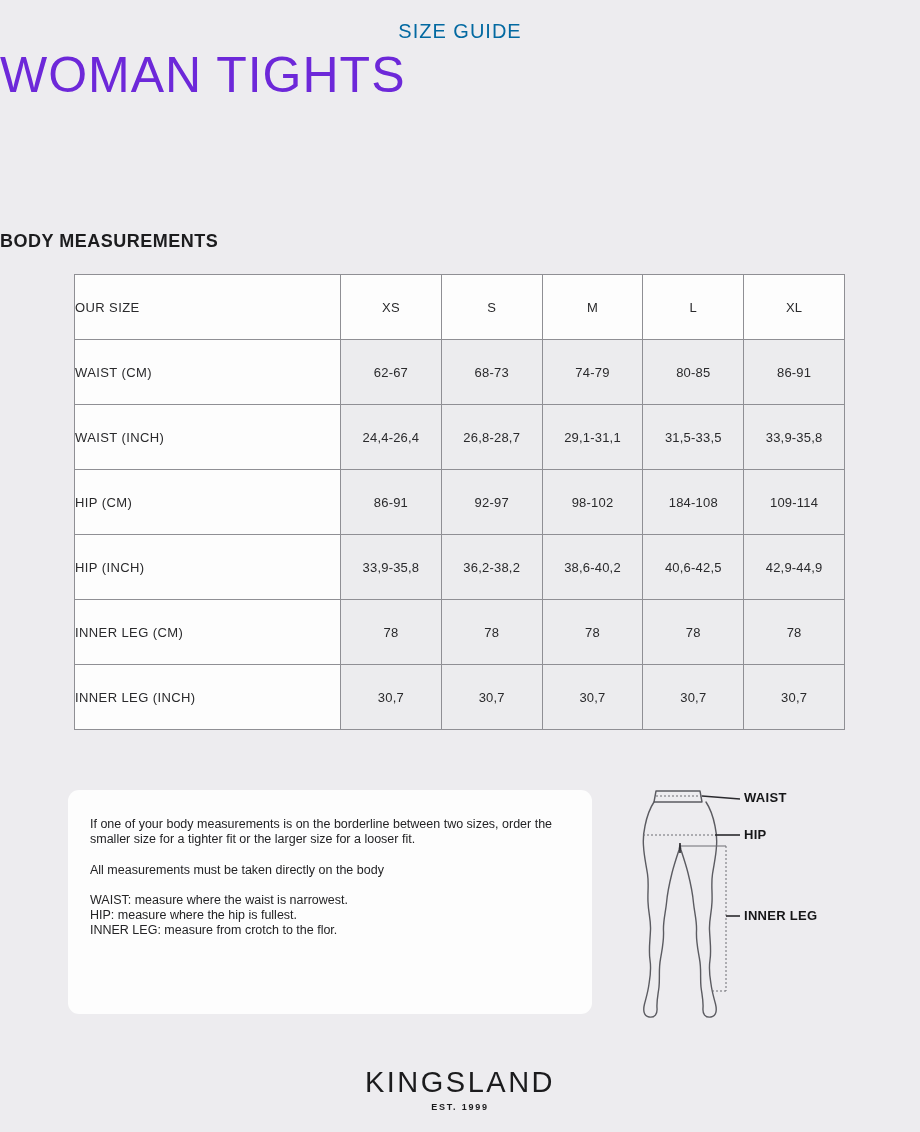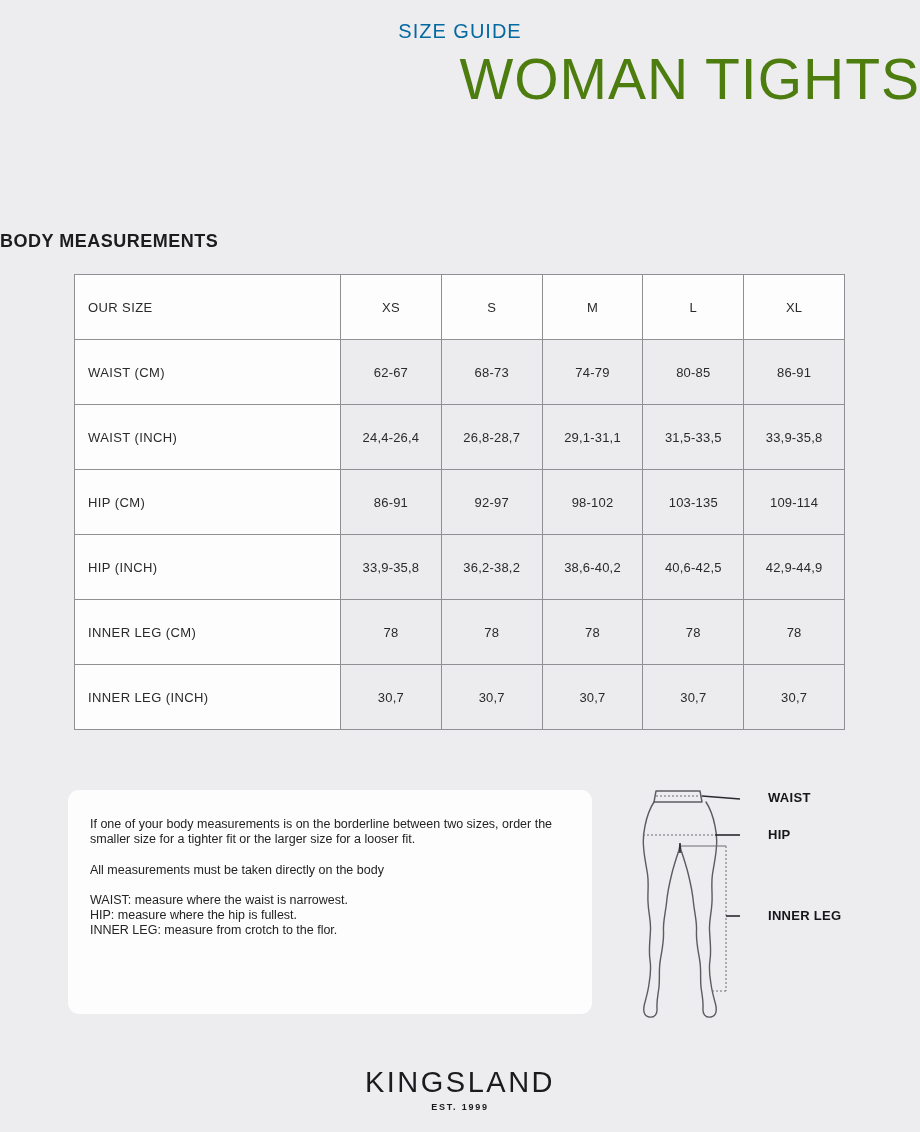--- a/index.html
+++ b/index.html
@@ -19,37 +19,37 @@
   }
   .page { position: relative; width: 920px; height: 1132px; overflow: hidden; }
 
   .eyebrow {
     position: absolute; top: 20px; left: 0; width: 100%;
     text-align: center; font-size: 20px; font-weight: 400;
     letter-spacing: 1px; color: #0369a1;
   }
   .title {
     position: absolute; top: 46px; left: 0; width: 100%; margin: 0;
-    text-align: right; font-size: 57px; font-weight: 500;
-    letter-spacing: 1px; color: #4d7c0f;
+    text-align: left; font-size: 50px; font-weight: 500;
+    letter-spacing: 1px; color: #6d28d9;
   }
   .section-title {
     position: absolute; top: 231px; left: 0; width: 100%; margin: 0;
     text-align: left; font-size: 18px; font-weight: 600;
     letter-spacing: 0.5px; color: #1c1c1e;
   }
 
   .size-table {
     position: absolute; left: 74px; top: 274px; width: 770px;
     border-collapse: collapse; table-layout: fixed;
     font-size: 13px; color: #2a2a2c;
   }
   .size-table th, .size-table td {
     border: 1px solid var(--border);
-    height: 65px; font-weight: 400; padding: 13px;
+    height: 65px; font-weight: 400; padding: 0;
   }
   .size-table col.c-label { width: 266px; }
   .size-table col.c-val { width: 100.8px; }
   .label-cell {
     background: var(--panel); text-align: left; padding-left: 18px;
     letter-spacing: 0.4px;
   }
   .value-cell { text-align: center; letter-spacing: 0.2px; }
   .head-cell.value-cell { background: var(--panel); }
   .body-cell.value-cell { background: var(--cell-shade); }
@@ -63,21 +63,21 @@
   .note-group { margin: 0 0 15px 0; }
 
   .diagram { position: absolute; left: 622px; top: 786px; width: 298px; height: 238px; }
   .diagram svg { position: absolute; left: 0; top: 2px; }
   .fig  { fill: none; stroke: #5b5b61; stroke-width: 1.4; stroke-linejoin: round; stroke-linecap: round; }
   .dot  { fill: none; stroke: #6d6d73; stroke-width: 1; stroke-dasharray: 2,2; }
   .thin { fill: none; stroke: #6d6d73; stroke-width: 1; }
   .conn { fill: none; stroke: #2a2a2e; stroke-width: 1.6; }
   .dlabel {
     position: absolute; left: 122px; font-size: 13px; font-weight: 700;
-    letter-spacing: 0.3px; color: #161618; white-space: nowrap; margin-left: 24px;
+    letter-spacing: 0.3px; color: #161618; white-space: nowrap;
   }
   .dlabel.l-waist { top: 4px; }
   .dlabel.l-hip { top: 41px; }
   .dlabel.l-innerleg { top: 122px; }
 
   .brand { position: absolute; left: 0; top: 1066px; width: 100%; text-align: center; }
   .brand-name { font-size: 29px; font-weight: 500; letter-spacing: 2.5px; color: #1b1b1d; text-align: center; }
   .brand-est { font-size: 9px; font-weight: 700; letter-spacing: 1.8px; margin-top: 3px; color: #1b1b1d; }
 </style>
 </head>
@@ -123,21 +123,21 @@
           <td class="value-cell body-cell">26,8-28,7</td>
           <td class="value-cell body-cell">29,1-31,1</td>
           <td class="value-cell body-cell">31,5-33,5</td>
           <td class="value-cell body-cell">33,9-35,8</td>
         </tr>
         <tr>
           <th class="label-cell">HIP (CM)</th>
           <td class="value-cell body-cell">86-91</td>
           <td class="value-cell body-cell">92-97</td>
           <td class="value-cell body-cell">98-102</td>
-          <td class="value-cell body-cell">103-135</td>
+          <td class="value-cell body-cell">184-108</td>
           <td class="value-cell body-cell">109-114</td>
         </tr>
         <tr>
           <th class="label-cell">HIP (INCH)</th>
           <td class="value-cell body-cell">33,9-35,8</td>
           <td class="value-cell body-cell">36,2-38,2</td>
           <td class="value-cell body-cell">38,6-40,2</td>
           <td class="value-cell body-cell">40,6-42,5</td>
           <td class="value-cell body-cell">42,9-44,9</td>
         </tr>

